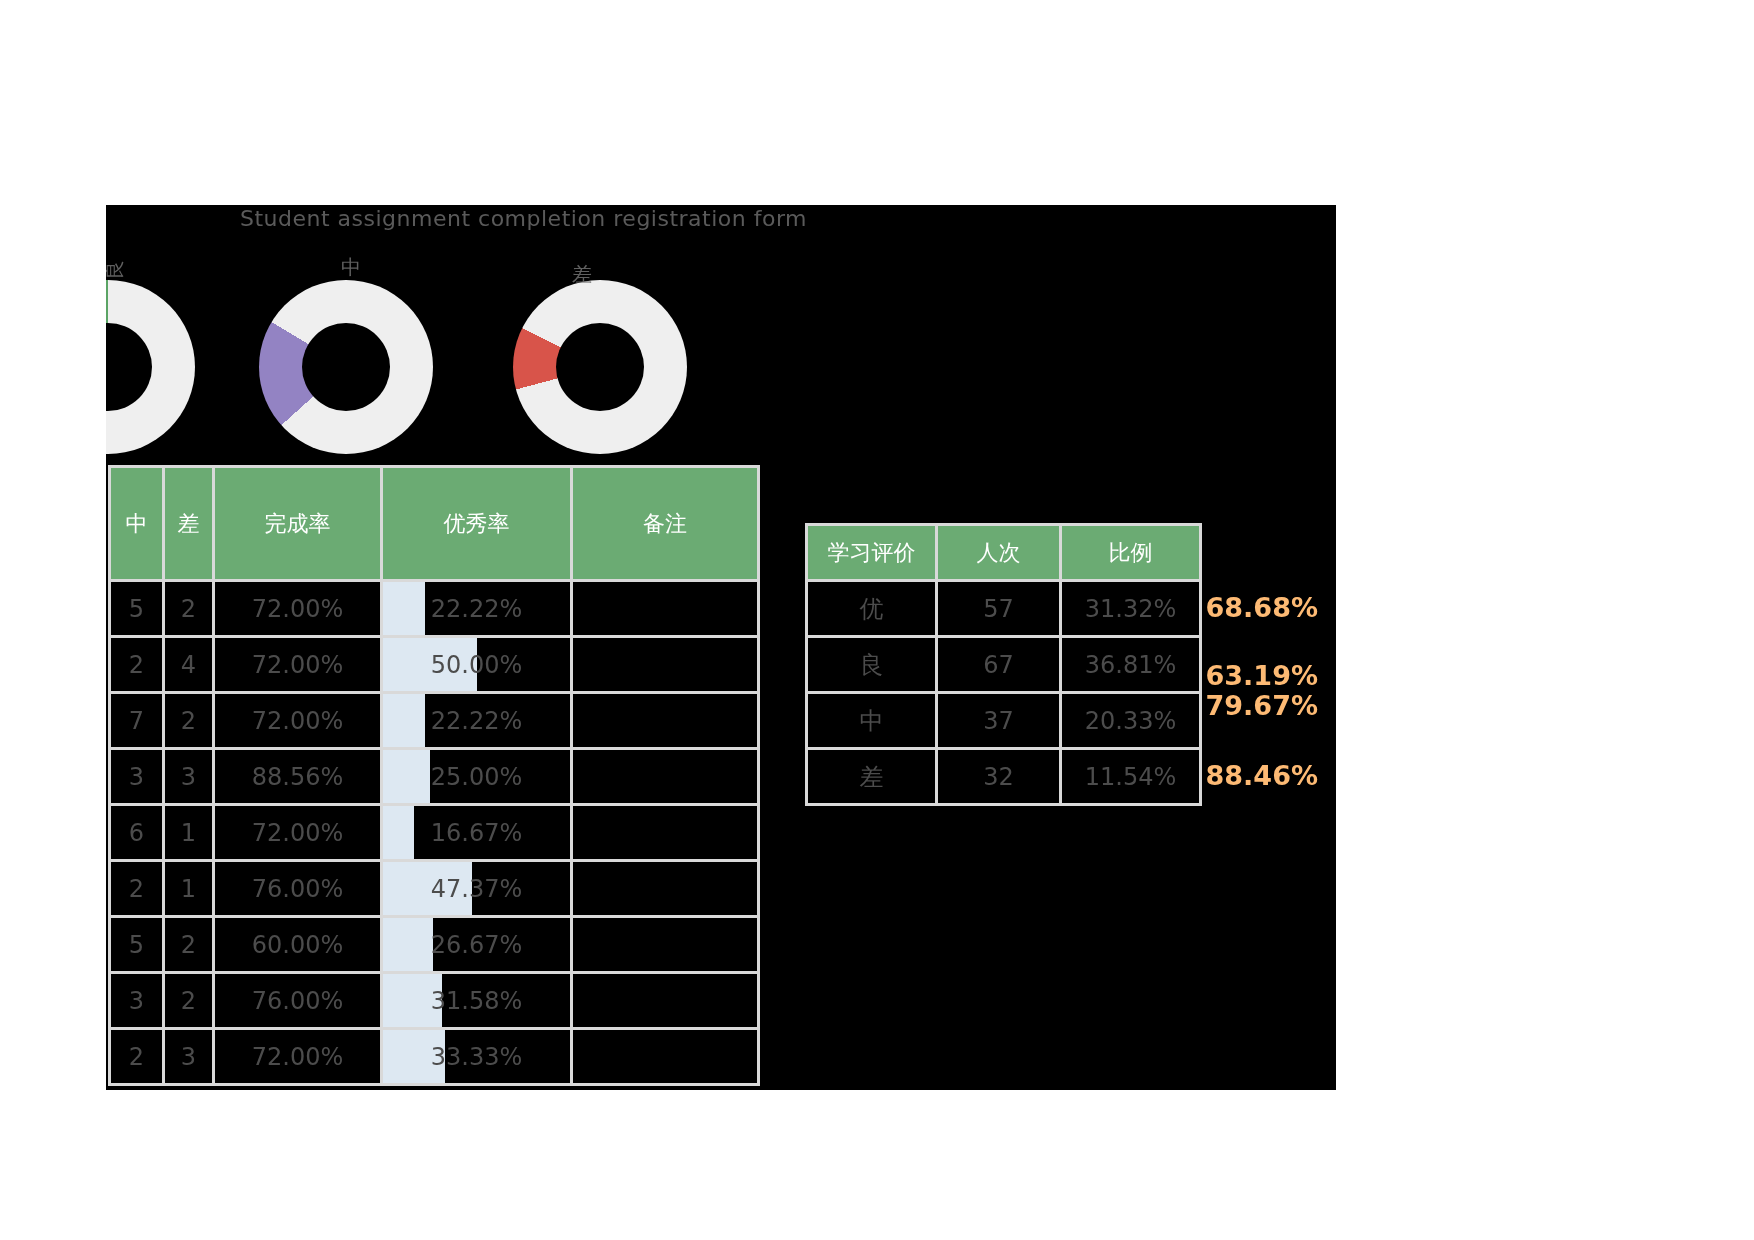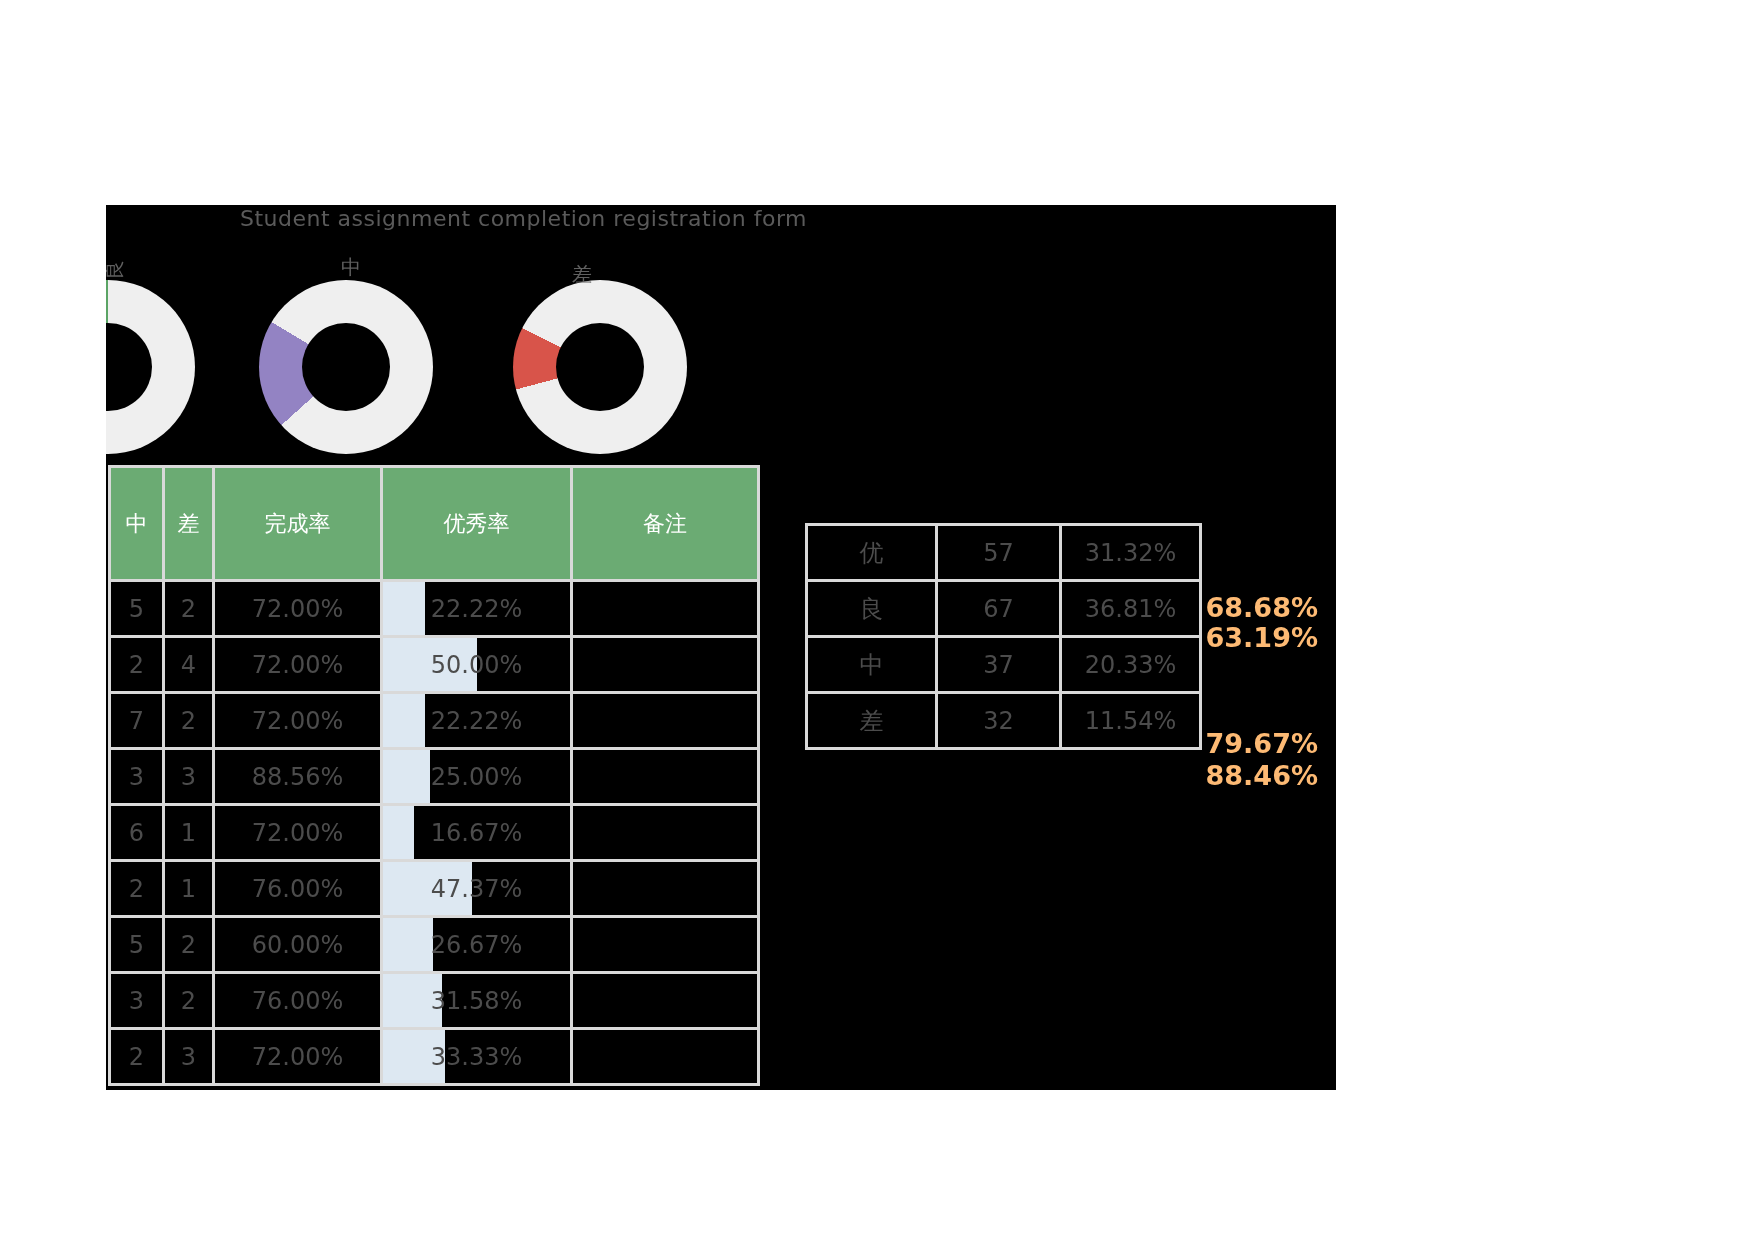--- a/index.html
+++ b/index.html
@@ -143,20 +143,25 @@
       </tbody>
   </table>
 
   <table class="sum-table">
     <colgroup>
       <col style="width:130px">
         <col style="width:124px">
         <col style="width:140px">
     </colgroup>
     <tbody>
+      <tr>
+        <td class="hd">学习评价</td>
+        <td class="hd">人次</td>
+        <td class="hd">比例</td>
+      </tr>
     <tr>
           <td>优</td>
           <td>57</td>
           <td>31.32%</td>
         </tr>
         <tr>
           <td>良</td>
           <td>67</td>
           <td>36.81%</td>
         </tr>
@@ -168,18 +173,18 @@
         <tr>
           <td>差</td>
           <td>32</td>
           <td>11.54%</td>
         </tr>
       </tbody>
   </table>
 
   <div id="white-pcts">
       <div class="white-pct" style="top: 402px;">68.68%</div>
-      <div class="white-pct" style="top: 432px;">63.19%</div>
-      <div class="white-pct" style="top: 538px;">79.67%</div>
+      <div class="white-pct" style="top: 470px;">63.19%</div>
+      <div class="white-pct" style="top: 500px;">79.67%</div>
       <div class="white-pct" style="top: 570px; text-align: right;">88.46%</div>
     </div>
 
 </div>
 
 </body></html>

